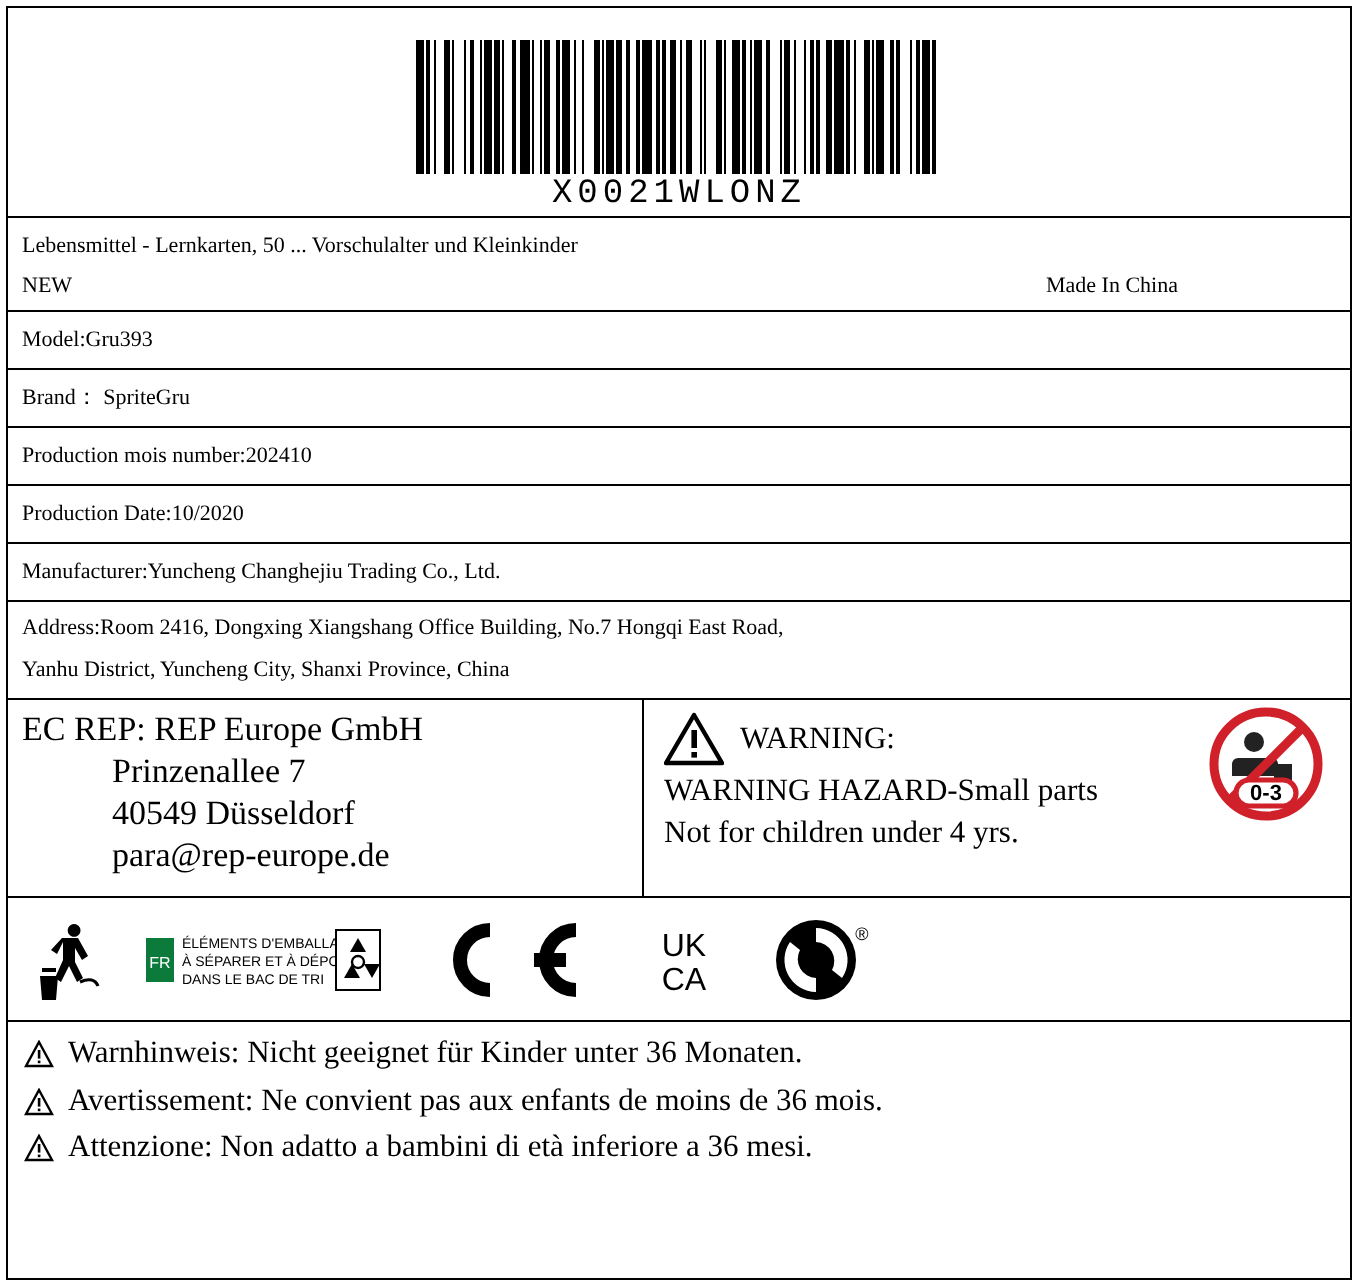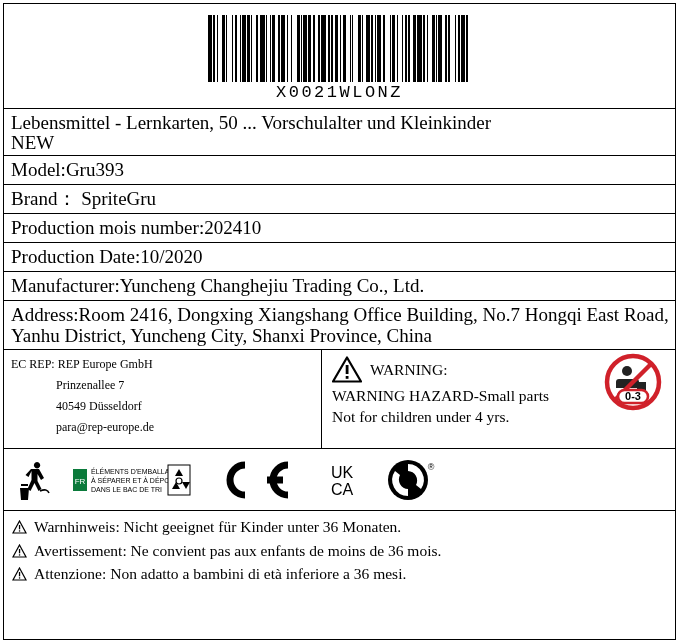--- a/index.html
+++ b/index.html
@@ -30,21 +30,21 @@
     display: flex;
     flex-direction: column;
   }
   
   .barcode-row {
     height: 105px;
     border-bottom: 1.5px solid #000;
     display: flex;
     flex-direction: column;
     align-items: center;
-    justify-content: flex-start;
+    justify-content: flex-end;
     padding-top: 11px;
     box-sizing: border-box;
   }
   .barcode-bars {
     height: 67px;
     display: flex;
     align-items: stretch;
   }
   .barcode-bars i {
     display: block;
@@ -56,21 +56,21 @@
     font-size: 17px;
     letter-spacing: 2.5px;
     margin-top: 1px;
     line-height: 20px;
   }
   
   .row {
     border-bottom: 1.5px solid #000;
     padding: 4px 6px 4px 7px;
     box-sizing: border-box;
-    font-size: 19px;
+    font-size: 11px;
     line-height: 20px;
   }
   .row.title {
     padding-bottom: 2px;
     border-bottom: 1.5px solid #000;
   }
   .title-line2 {
     display: flex;
     justify-content: space-between;
     align-items: flex-end;
@@ -87,21 +87,21 @@
   .split-row {
     display: flex;
     border-bottom: 1.5px solid #000;
     height: 98px;
   }
   .ecrep {
     width: 318px;
     border-right: 1.5px solid #000;
     padding: 4px 6px 4px 7px;
     box-sizing: border-box;
-    font-size: 12px;
+    font-size: 17px;
     line-height: 21px;
   }
   .ecrep .indent {
     padding-left: 45px;
   }
   .warn-cell {
     flex: 1;
     padding: 6px 8px 4px 10px;
     box-sizing: border-box;
     position: relative;
@@ -295,20 +295,21 @@
           <i style="width: 2.5px; background: rgb(0, 0, 0);"></i>
           <i style="width: 2.5px; background: transparent;"></i>
         </div>
       <div class="barcode-text">X0021WLONZ</div>
     </div>
 
     <div class="row title">
       <div>Lebensmittel - Lernkarten, 50 ... Vorschulalter und Kleinkinder</div>
       <div class="title-line2">
         <span>NEW</span>
+        <span class="made-in">Made In China</span>
       </div>
     </div>
 
     <div class="row">Model:Gru393</div>
     <div class="row">Brand： SpriteGru</div>
     <div class="row">Production mois number:202410</div>
     <div class="row">Production Date:10/2020</div>
     <div class="row">Manufacturer:Yuncheng Changhejiu Trading Co., Ltd.</div>
 
     <div class="row addr">

